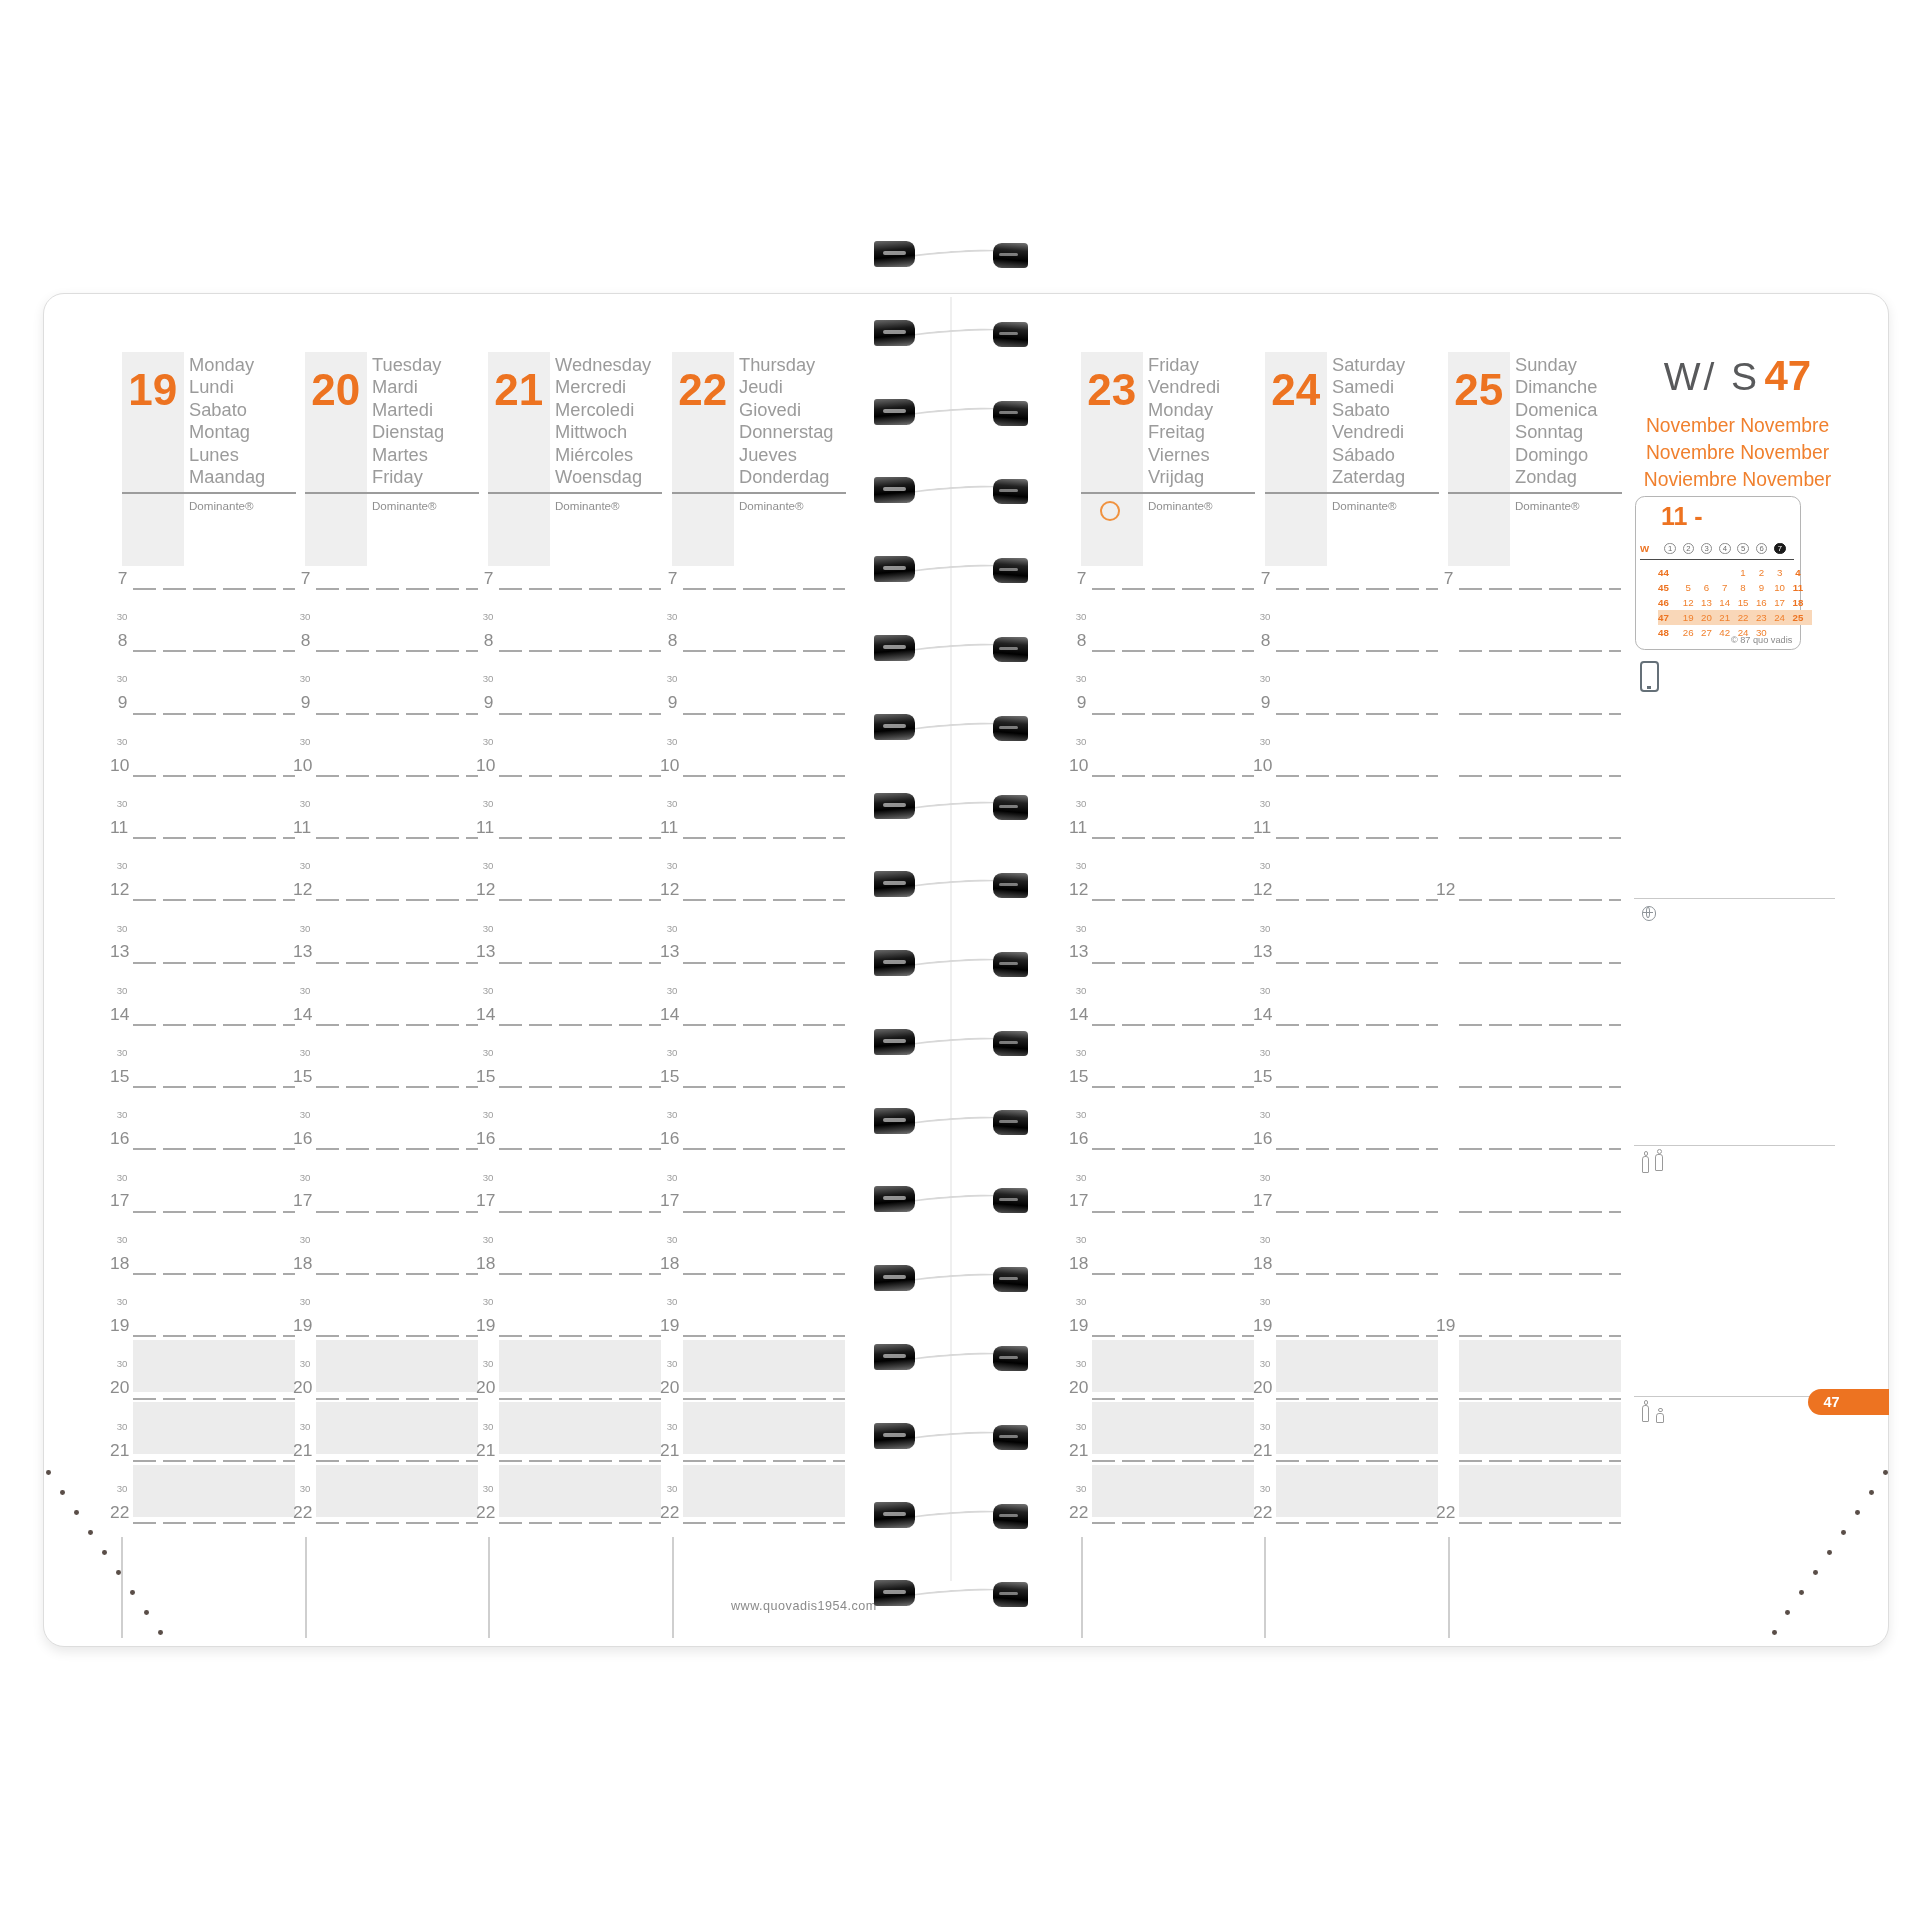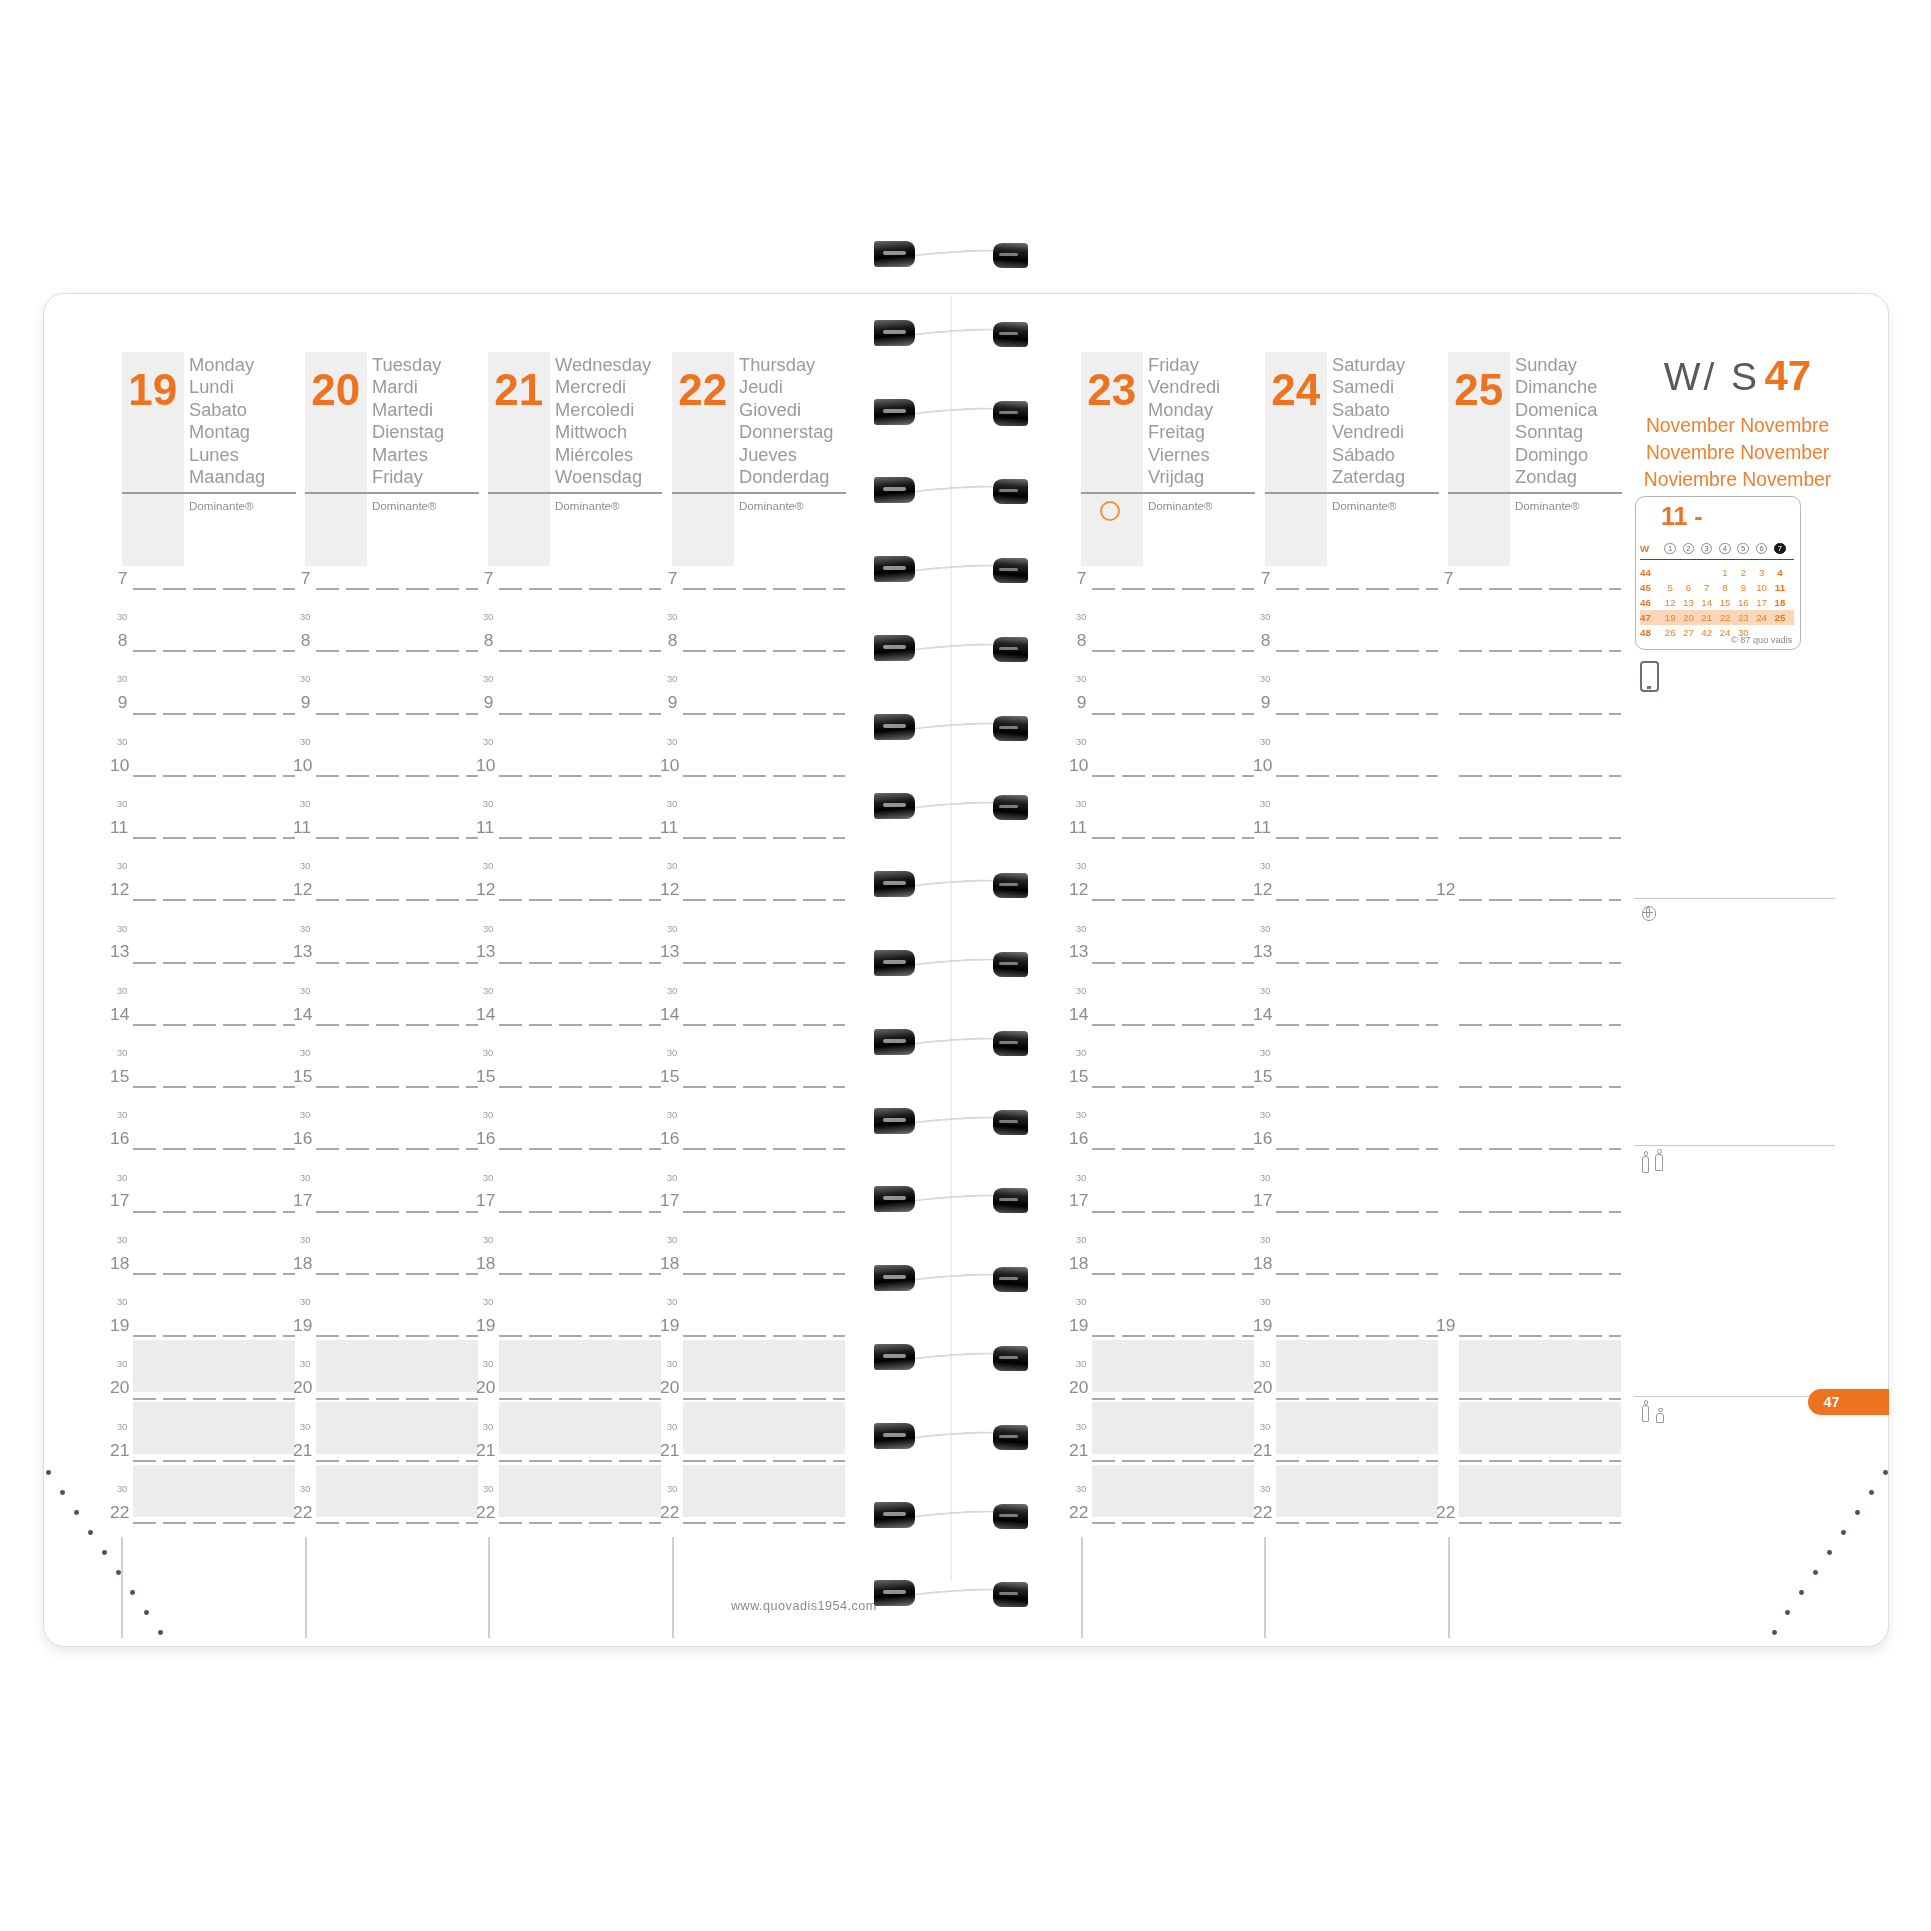--- a/index.html
+++ b/index.html
@@ -39,21 +39,21 @@
   .minical{position:absolute;left:1px;top:202px;width:166px;height:154px;background:#fff;
            border:1.9px solid #b5b5b5;border-radius:9.7px;box-sizing:border-box;}
   .mc-title{position:absolute;left:25px;top:4.8px;font-size:25px;font-weight:bold;color:#ED7321;}
   .mc-head{position:absolute;left:3.9px;top:44px;width:154px;height:15.4px;display:flex;align-items:center;}
   .mc-head .wcell{width:21px;font-size:9.7px;font-weight:bold;color:#ED7321;}
   .mc-head .dcell{width:18.3px;display:flex;justify-content:center;}
   .mc-circ{width:11.6px;height:11.6px;border:1px solid #8b8b8b;border-radius:50%;font-size:7.7px;color:#6b6b6b;
            display:flex;align-items:center;justify-content:center;box-sizing:border-box;}
   .mc-circ.filled{background:#1a1a1a;border-color:#1a1a1a;color:#fff;}
   .mc-rule{position:absolute;left:3.9px;top:62px;width:154px;height:1.4px;background:#4a4a4a;}
-  .mc-rows{position:absolute;left:4px;top:68px;width:154px;}
+  .mc-rows{position:absolute;left:22px;top:68px;width:154px;}
   .mc-row{display:flex;height:15px;align-items:center;}
   .mc-row.hl{background:#F9D7B8;}
   .mc-row .wcell{width:21px;font-size:9.7px;font-weight:bold;color:#ED7321;}
   .mc-row .dcell{width:18.3px;font-size:9.7px;color:#F0802E;text-align:center;}
   .mc-row .dcell.sun{font-weight:bold;color:#ED7321;}
   .mc-copy{position:absolute;right:7.7px;bottom:3.9px;font-size:9.2px;color:#8a8a8a;}
 
   .phone{position:absolute;left:5.8px;top:367px;width:19.3px;height:31px;border:2.4px solid #657078;
          border-radius:3.9px;box-sizing:border-box;}
   .phone::after{content:'';position:absolute;left:4.8px;bottom:1.4px;width:4.8px;height:2.4px;background:#657078;}

